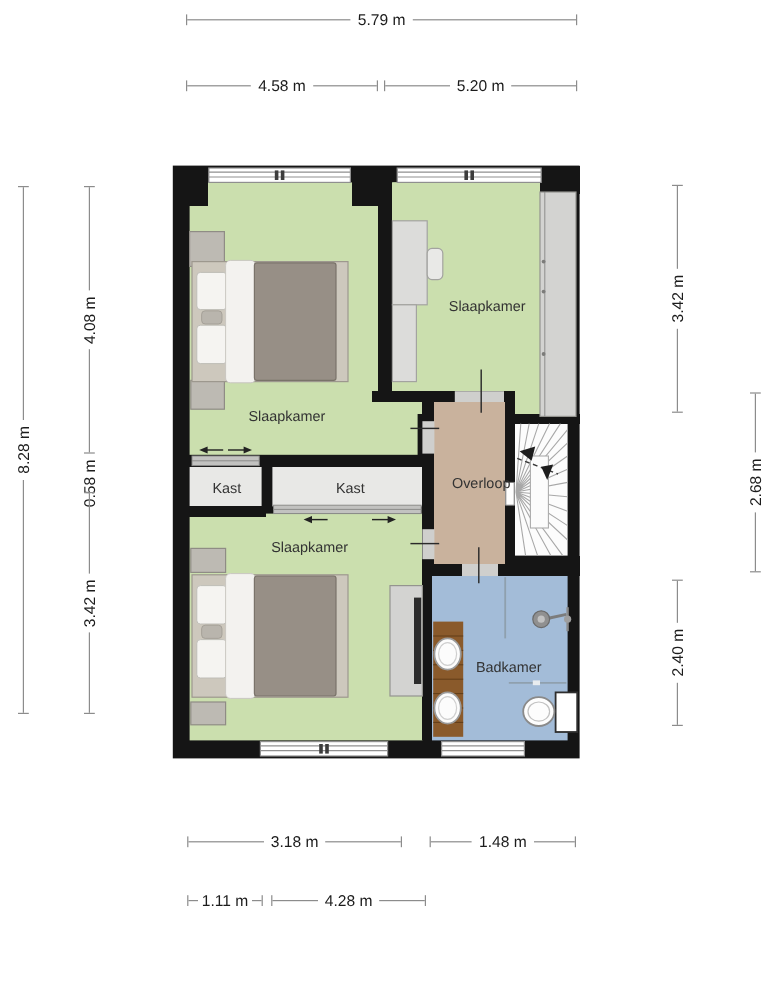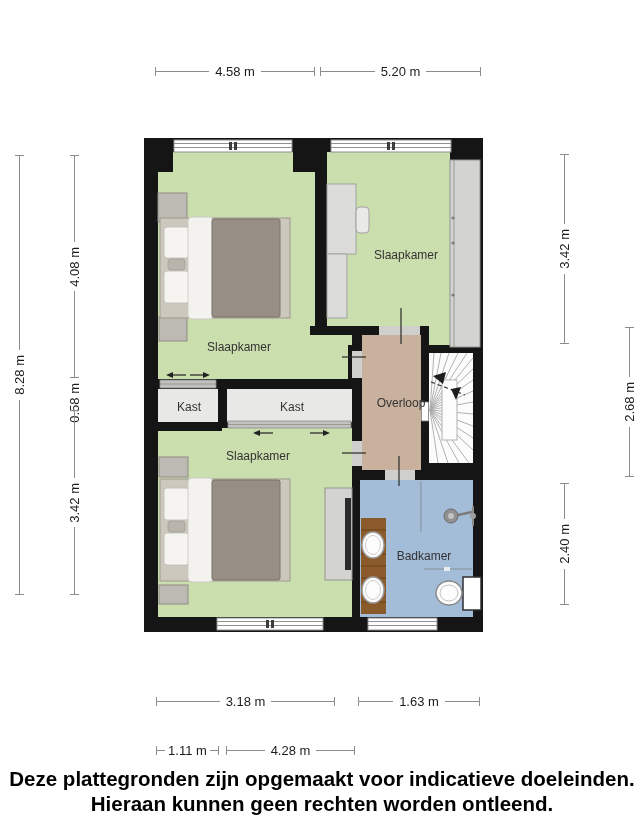--- a/index.html
+++ b/index.html
@@ -213,20 +213,27 @@
       <text x="239" y="351" class="plan-label">Slaapkamer</text>
       <text x="406" y="259" class="plan-label">Slaapkamer</text>
       <text x="258" y="460" class="plan-label">Slaapkamer</text>
       <text x="189" y="411" class="plan-label">Kast</text>
       <text x="292" y="411" class="plan-label">Kast</text>
       <text x="401" y="407" class="plan-label">Overloop</text>
       <text x="424" y="560" class="plan-label">Badkamer</text>
     </g>
   </svg>
 
+  <div class="dim dim-h" style="left:155px;top:8px;width:326px;">
+    <i class="tick"></i>
+      <i class="ln"></i>
+    <span class="lbl">5.79 m</span>
+    <i class="ln"></i>
+      <i class="tick"></i>
+  </div>
   <div class="dim dim-h" style="left:155px;top:63px;width:160px;">
     <i class="tick"></i>
       <i class="ln"></i>
     <span class="lbl">4.58 m</span>
     <i class="ln"></i>
       <i class="tick"></i>
   </div>
   <div class="dim dim-h" style="left:320px;top:63px;width:161px;">
     <i class="tick"></i>
       <i class="ln"></i>
@@ -289,37 +296,33 @@
   <div class="dim dim-h" style="left:156px;top:693px;width:179px;">
     <i class="tick"></i>
       <i class="ln"></i>
     <span class="lbl">3.18 m</span>
     <i class="ln"></i>
       <i class="tick"></i>
   </div>
   <div class="dim dim-h" style="left:358px;top:693px;width:122px;">
     <i class="tick"></i>
       <i class="ln"></i>
-    <span class="lbl">1.63 m</span>
+    <span class="lbl">1.48 m</span>
     <i class="ln"></i>
       <i class="tick"></i>
   </div>
   <div class="dim dim-h" style="left:156px;top:742px;width:63px;text-align:right;">
     <i class="tick"></i>
       <i class="ln"></i>
     <span class="lbl" style="padding:0 3px;">1.11 m</span>
     <i class="ln"></i>
       <i class="tick"></i>
   </div>
   <div class="dim dim-h" style="left:226px;top:742px;width:129px;">
     <i class="tick"></i>
       <i class="ln"></i>
     <span class="lbl">4.28 m</span>
     <i class="ln"></i>
       <i class="tick"></i>
   </div>
 
-  <div id="disclaimer">
-    <div>Deze plattegronden zijn opgemaakt voor indicatieve doeleinden.</div>
-    <div>Hieraan kunnen geen rechten worden ontleend.</div>
-  </div>
 
 </div>
 
 </body></html>

